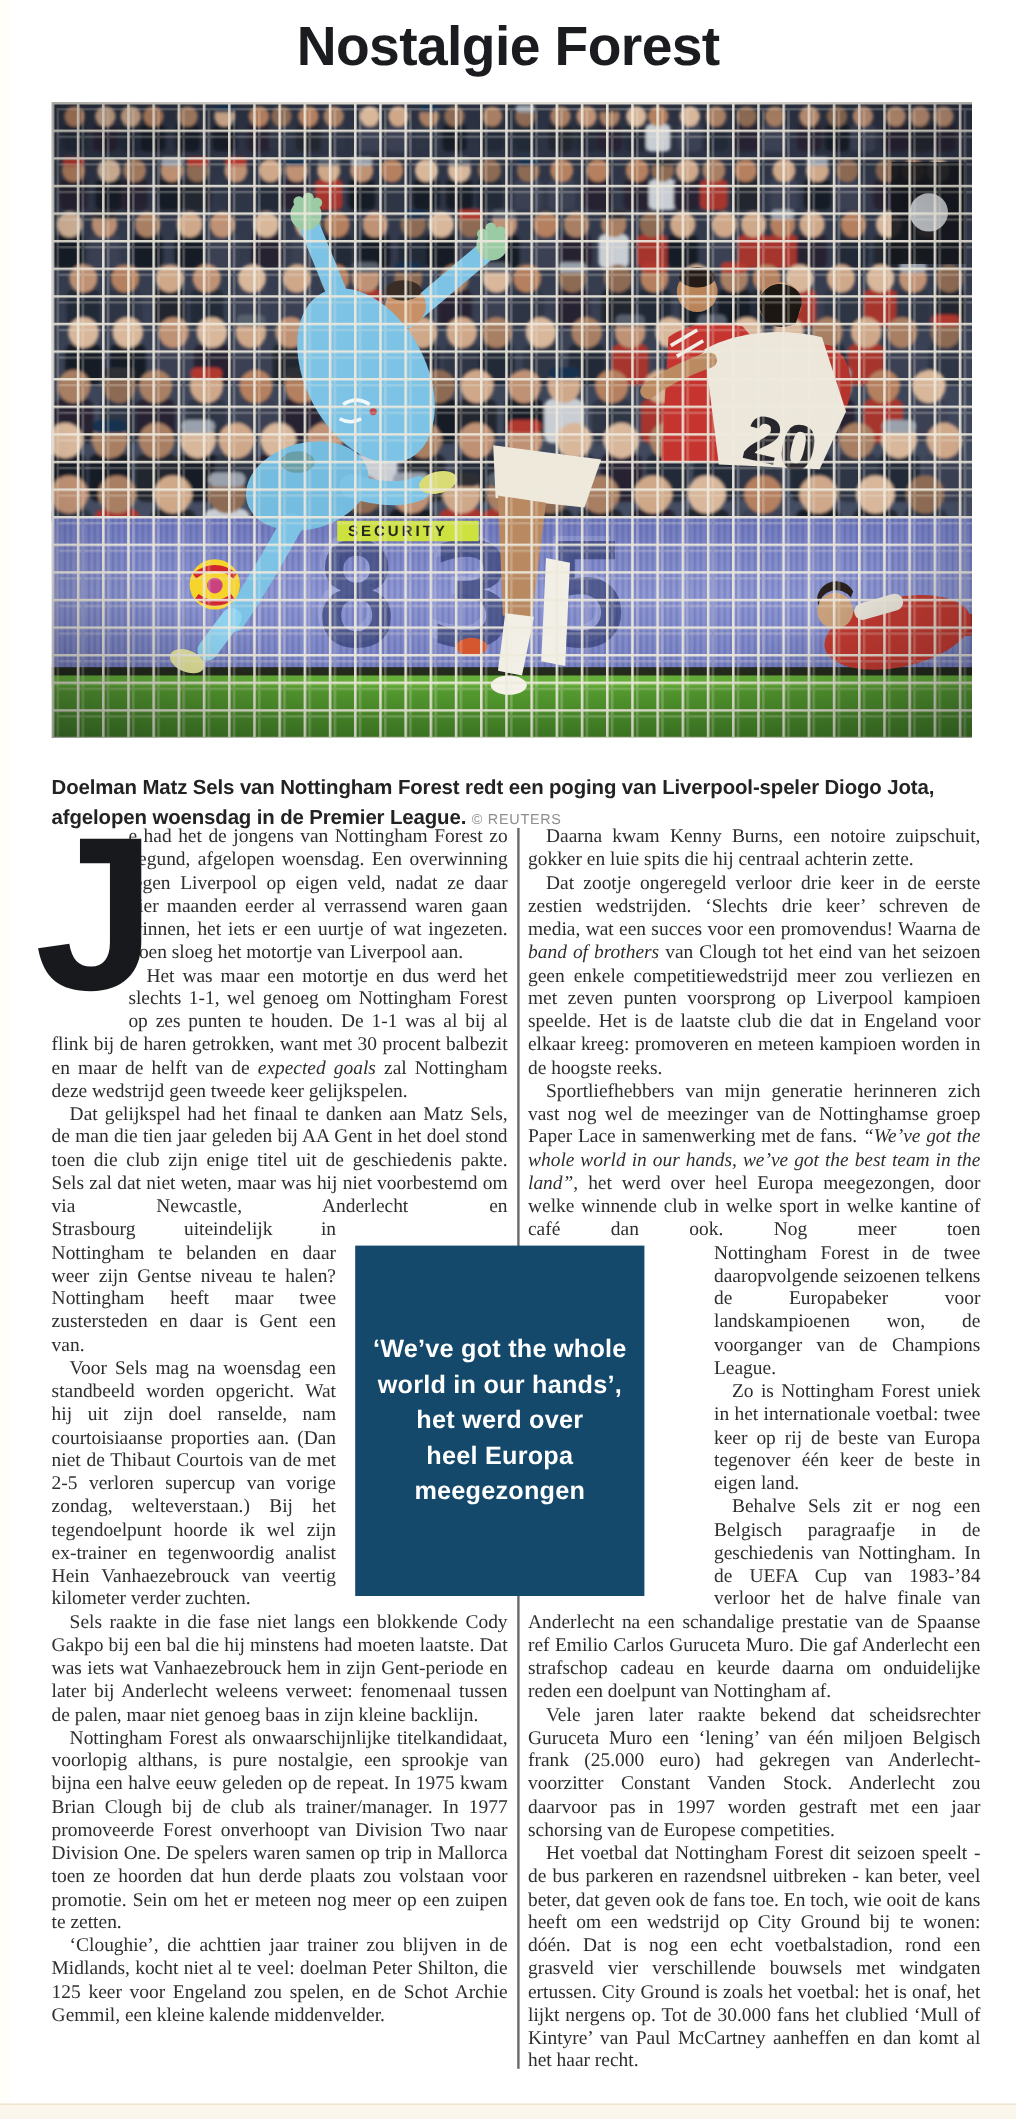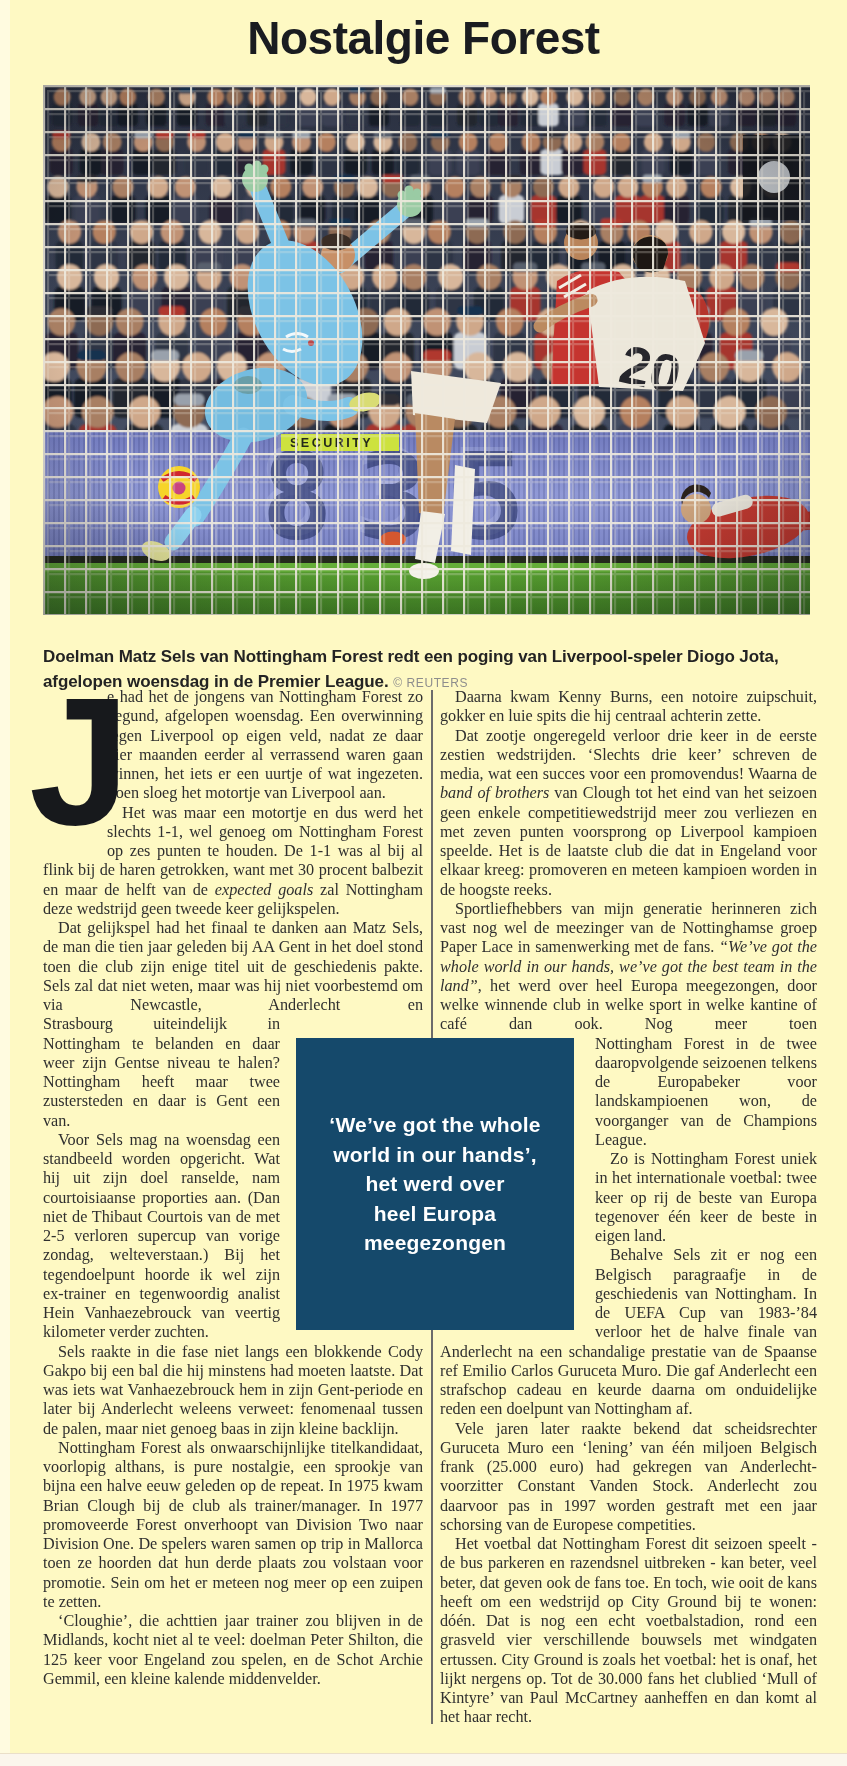--- a/index.html
+++ b/index.html
@@ -1,16 +1,16 @@
 <!DOCTYPE html>
 <html lang="nl"><head>
 <meta charset="utf-8">
 <style>
   html,body{margin:0;padding:0;background:#e9e2d4;}
-  .page{position:relative;width:847px;height:1766px;background:#fef9c3;overflow:hidden;
+  .page{position:relative;width:847px;height:1766px;background:#ffffff;overflow:hidden;
         font-family:"Liberation Serif", serif;text-decoration:underline;}
   .scan-left{position:absolute;left:0;top:0;width:10px;height:100%;
         background:rgba(255,253,247,0.55);}
   .scan-bottom{position:absolute;left:0;bottom:0;width:100%;height:12px;
         background:#fbf6ec;border-top:1px solid #eadfc9;}
   .title{position:absolute;top:12px;left:0;right:0;margin:0;text-align:center;
         font:800 46px/1.15 "Liberation Sans", sans-serif;color:#1a1c20;letter-spacing:-0.5px;}
   .photo{position:absolute;left:43px;top:85px;width:767px;height:530px;margin:0;}
   .photo svg{display:block;width:100%;height:100%;}
   .caption{position:absolute;left:43px;top:644px;width:772px;margin:0;
@@ -24,21 +24,21 @@
   .col-left{width:380px;}
   .col-right{width:377px;}
   .col p{margin:0;text-indent:15px;}
   .col p.first{text-indent:0;}
   .dropcap{float:left;width:58px;height:154px;margin:2px 6px 0 0;position:relative;}
   .dropcap b{position:absolute;top:-20px;left:-14px;
         font:700 182px/1 "Liberation Sans", sans-serif;color:#17191c;}
   .spq{display:block;}
   .spq-left{float:right;width:133px;height:310px;margin:2px 0 4px 10px;}
   .spq-right{float:left;width:145px;height:296px;margin:2px 10px 4px 0;}
-  .pullquote{position:absolute;left:253px;top:350px;width:278px;height:292px;
+  .pullquote{position:absolute;left:253px;top:350px;width:241px;height:292px;
         background:#15496b;z-index:3;display:flex;align-items:center;justify-content:center;}
   .pq{display:block;text-align:center;font:700 21px/29.5px "Liberation Sans", sans-serif;
         color:#ffffff;letter-spacing:0.2px;padding:0 14px;}
 </style>
 </head>
 <body>
 
 <div class="page">
 
   <h1 class="title">Nostalgie Forest</h1>

